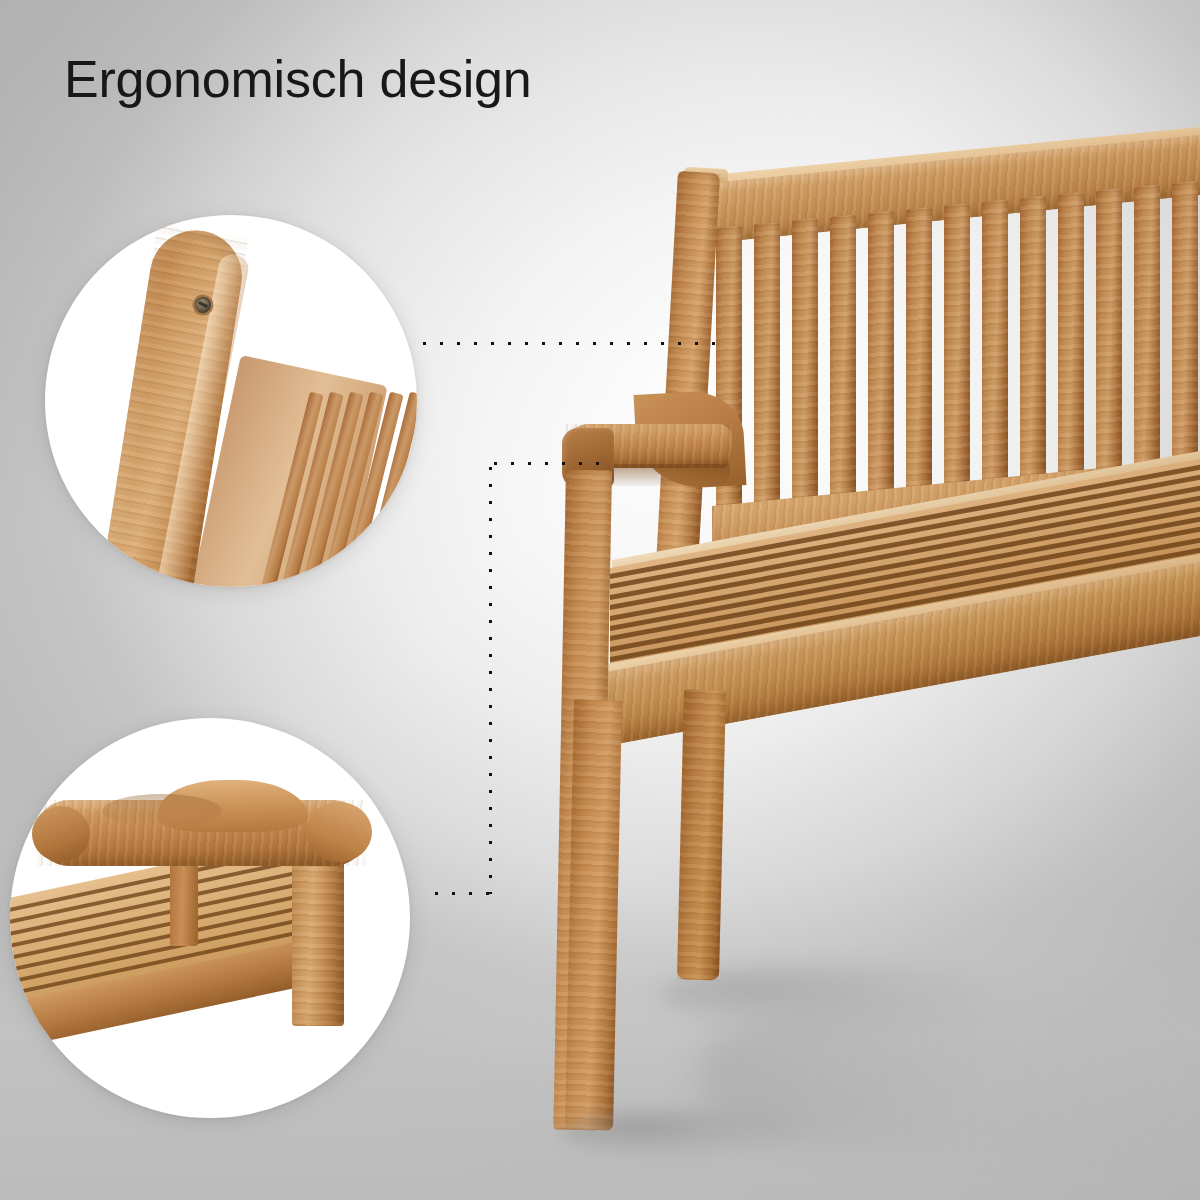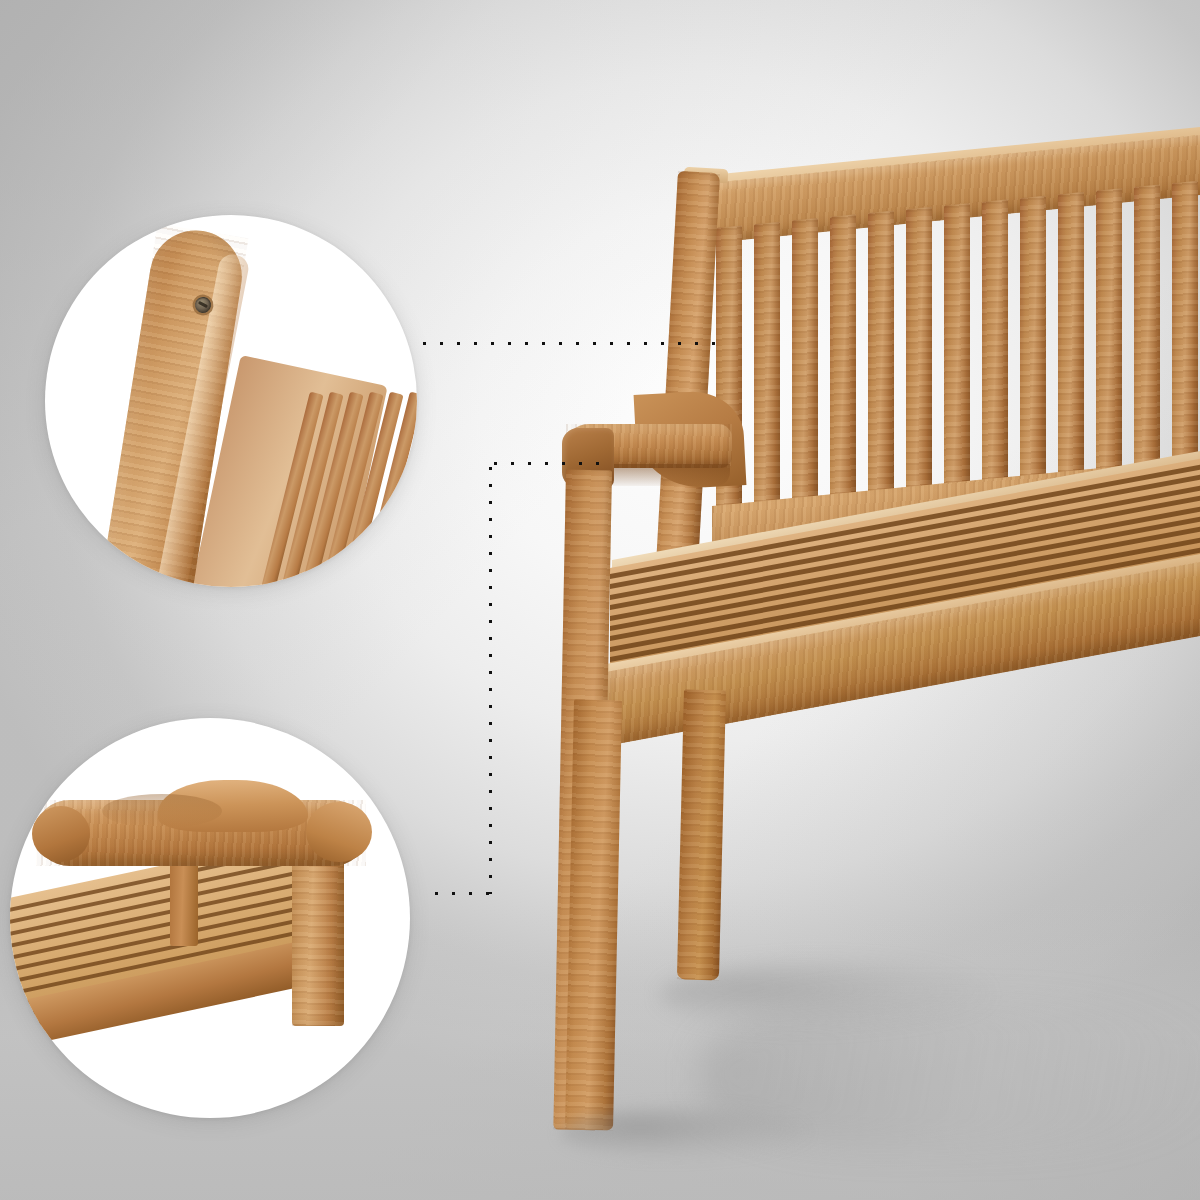--- a/index.html
+++ b/index.html
@@ -454,14 +454,15 @@
       <div id="c2-arm">
         <div class="grain"></div>
       </div>
       <div id="c2-arm-hump"></div>
       <div id="c2-arm-dip"></div>
       <div id="c2-arm-tipL"></div>
       <div id="c2-arm-tipR"></div>
     </div>
   </div>
 
+  <div id="title">Ergonomisch design</div>
 
 </div>
 
 </body></html>

